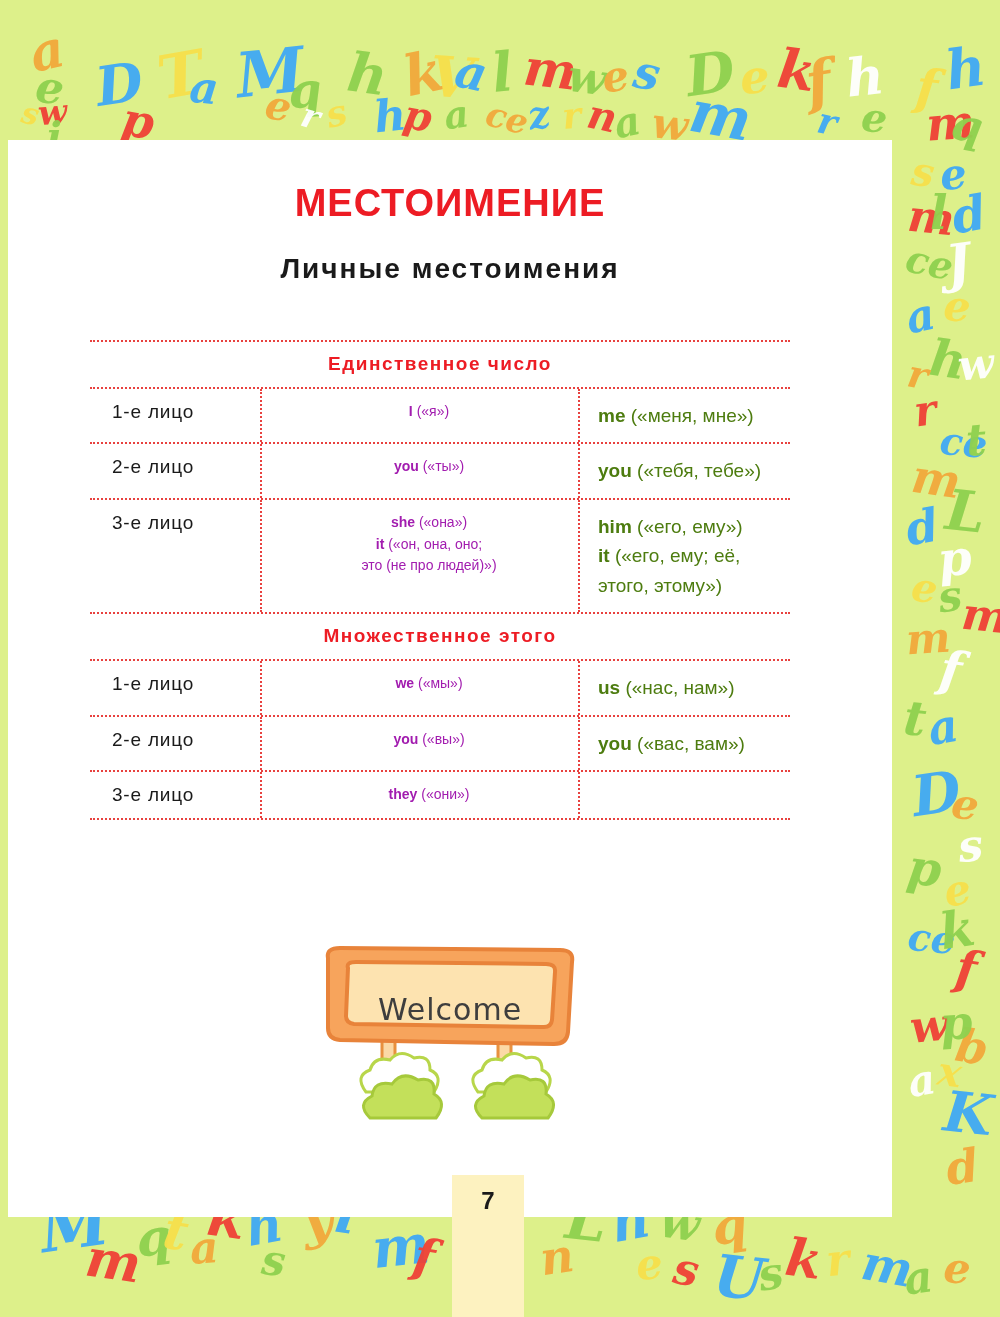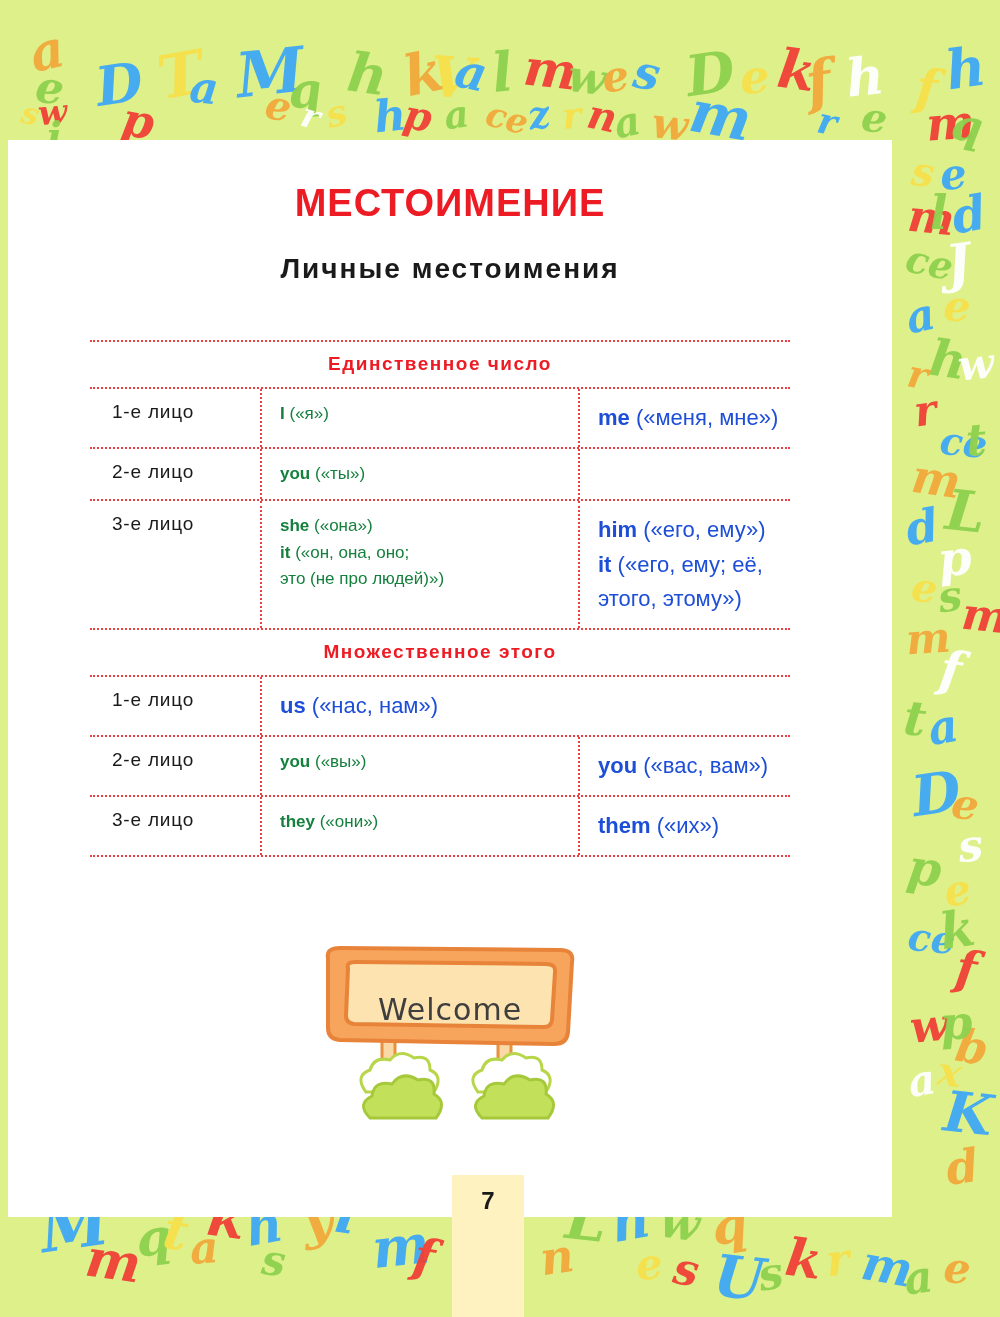--- a/index.html
+++ b/index.html
@@ -86,30 +86,31 @@
     padding: 12px 0 12px 22px;
     font-size: 19px;
     color: #1a1a1a;
     letter-spacing: 0.8px;
     border-right: 2px dotted #e8413f;
   }
   .c-subj {
     width: 318px;
     flex: 0 0 318px;
     padding: 12px 0 12px 18px;
-    font-size: 17px;
-    color: #15803d;
+    font-size: 14px;
+    color: #a21caf;
     border-right: 2px dotted #e8413f;
     line-height: 1.55;
+    text-align: center;
   }
   .c-obj {
     flex: 1 1 auto;
     padding: 12px 0 12px 18px;
-    font-size: 22px;
-    color: #1d4ed8;
+    font-size: 19px;
+    color: #4d7c0f;
     line-height: 1.55;
   }
   .en { font-weight: 700; }
   .ru { font-weight: 400; }
 
   
   #welcome-illustration {
     position: absolute;
     left: 50%;
     transform: translateX(-50%);
@@ -285,20 +286,24 @@
         <span class="ru">(«меня,  мне»)</span>
       </div>
     </div>
 
     <div class="trow">
       <div class="c-person">2-е  лицо</div>
       <div class="c-subj">
         <span class="en">you</span>
         <span class="ru">(«ты»)</span>
       </div>
+      <div class="c-obj">
+        <span class="en">you</span>
+        <span class="ru">(«тебя,  тебе»)</span>
+      </div>
     </div>
 
     <div class="trow">
       <div class="c-person">3-е  лицо</div>
       <div class="c-subj">
         <div>
           <span class="en">she</span>
           <span class="ru">(«она»)</span>
         </div>
         <div>
@@ -323,20 +328,24 @@
         </div>
       </div>
     </div>
 
     <div class="trow">
       <div class="section-head">Множественное  этого</div>
     </div>
 
     <div class="trow">
       <div class="c-person">1-е  лицо</div>
+      <div class="c-subj">
+        <span class="en">we</span>
+        <span class="ru">(«мы»)</span>
+      </div>
       <div class="c-obj">
         <span class="en">us</span>
         <span class="ru">(«нас,  нам»)</span>
       </div>
     </div>
 
     <div class="trow">
       <div class="c-person">2-е  лицо</div>
       <div class="c-subj">
         <span class="en">you</span>
@@ -346,24 +355,20 @@
         <span class="en">you</span>
         <span class="ru">(«вас,  вам»)</span>
       </div>
     </div>
 
     <div class="trow">
       <div class="c-person">3-е  лицо</div>
       <div class="c-subj">
         <span class="en">they</span>
         <span class="ru">(«они»)</span>
-      </div>
-      <div class="c-obj">
-        <span class="en">them</span>
-        <span class="ru">(«их»)</span>
       </div>
     </div>
 
   </div>
 
   <div id="welcome-illustration">
     <svg width="280" height="200" viewBox="0 0 280 200">
 
       <rect x="72" y="95" width="13" height="55" rx="4" fill="#fbd9a6" stroke="#e8913f" stroke-width="3"></rect>
       <rect x="188" y="95" width="13" height="55" rx="4" fill="#fbd9a6" stroke="#e8913f" stroke-width="3"></rect>

